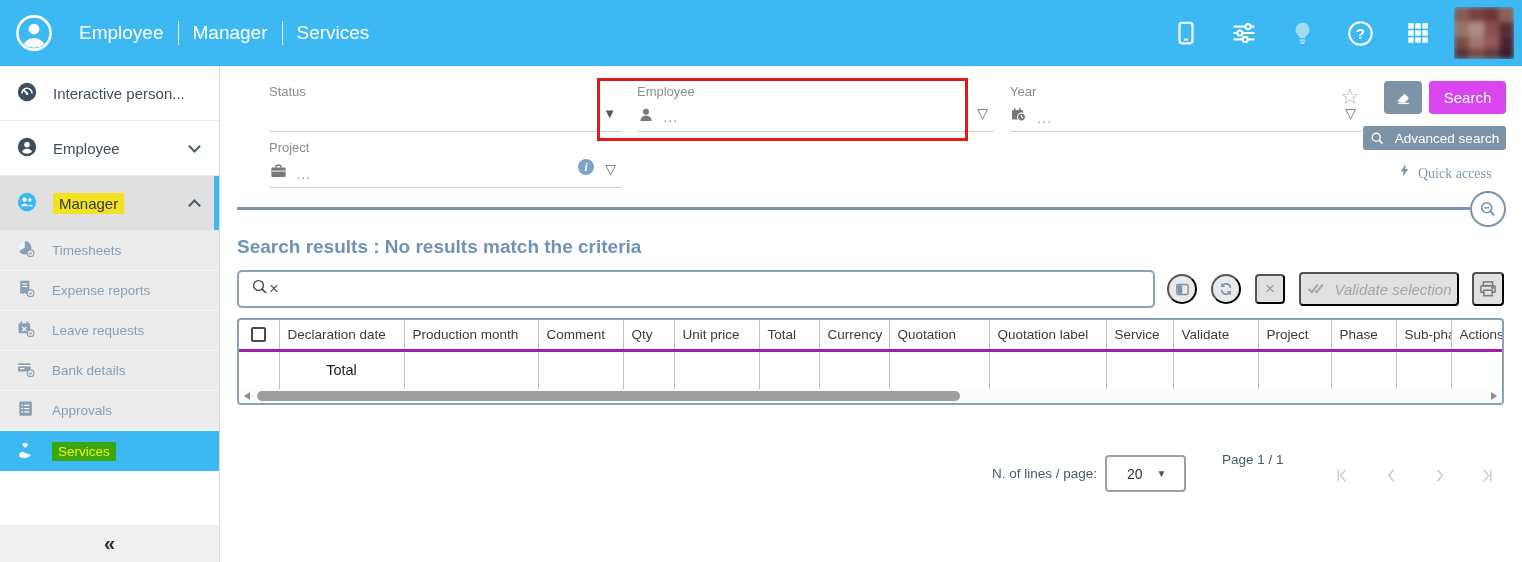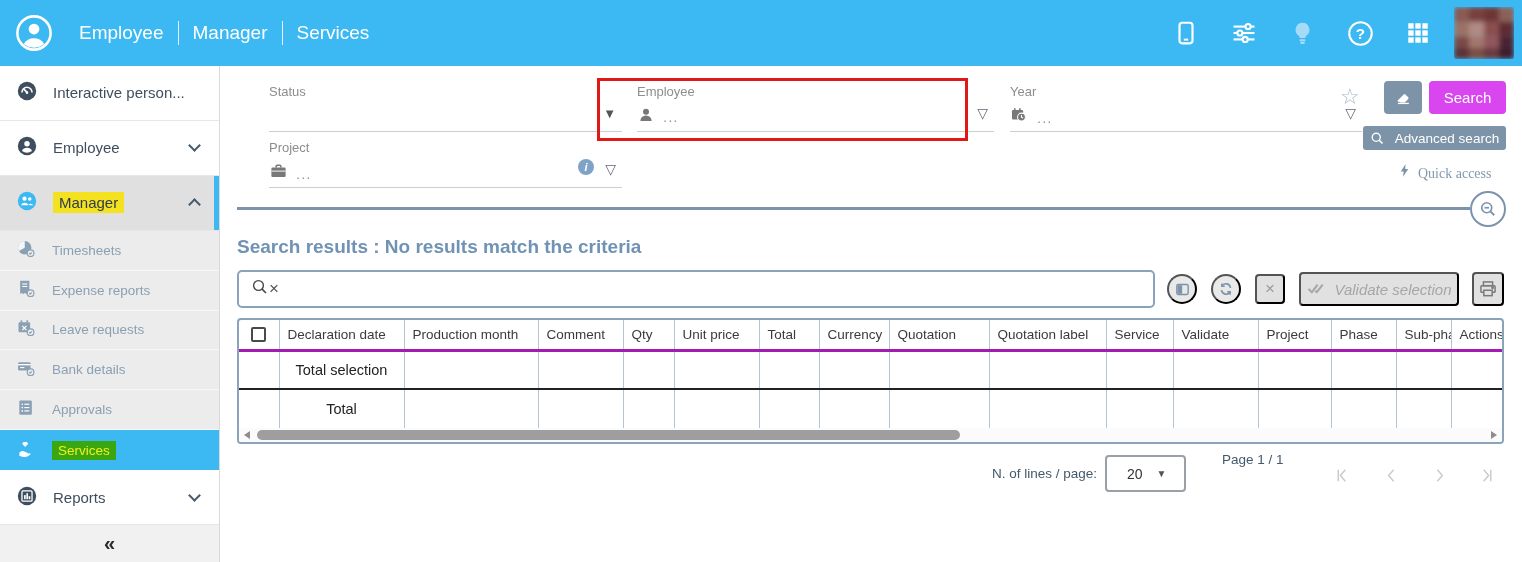--- a/index.html
+++ b/index.html
@@ -295,33 +295,20 @@
       <span class="lbl">Approvals</span>
     </div>
     <div class="side-item sub item-services">
       <span>
         <svg viewBox="0 0 24 24" width="20" height="20">
             <path d="M9 3.5h4l1.6 2.3L11 9.5 7.4 5.8z" fill="#fff"></path>
             <path d="M4 16.5c2-2 4-2.4 6-1.5l3.5 1.4c1 .4 1 1.6-.2 1.8l-4.3.6 7-1.7c1.4-.3 2 .9 1 1.7l-3.3 2.2c-2.8 1-6.2.6-9.7-1z" fill="#fff"></path>
           </svg>
       </span>
       <span class="lbl hl-green">Services</span>
-    </div>
-    <div class="side-item lvl1">
-      <span>
-        <svg viewBox="0 0 24 24" width="22" height="22">
-            <circle cx="12" cy="12" r="10" fill="#3f4e5e"></circle>
-            <rect x="6.5" y="6.5" width="11" height="11" rx="1" fill="none" stroke="#fff" stroke-width="1.4"></rect>
-            <rect x="8.8" y="11" width="1.8" height="4.5" fill="#fff"></rect>
-            <rect x="11.3" y="9" width="1.8" height="6.5" fill="#fff"></rect>
-            <rect x="13.8" y="12.2" width="1.8" height="3.3" fill="#fff"></rect>
-          </svg>
-      </span>
-      <span class="lbl">Reports</span>
-      <span class="chev chevron down"></span>
     </div>
     <div class="collapse-bar">
       <span>«</span>
     </div>
   </nav>
 
   <div class="filter" style="left:237px; top:80px; width:353px;">
     <div class="flabel">Status</div>
     <span class="caret-right">▼</span>
   </div>
@@ -489,38 +476,20 @@
           <th>Quotation label</th>
           <th>Service</th>
           <th>Validate</th>
           <th>Project</th>
           <th>Phase</th>
           <th>Sub-phase</th>
           <th>Actions</th>
         </tr>
       </thead>
       <tbody>
-        <tr class="sumrow">
-          <td></td>
-          <td>Total selection</td>
-          <td></td>
-            <td></td>
-            <td></td>
-          <td></td>
-            <td></td>
-            <td></td>
-          <td></td>
-            <td></td>
-            <td></td>
-          <td></td>
-            <td></td>
-            <td></td>
-          <td></td>
-            <td></td>
-        </tr>
         <tr>
           <td></td>
           <td>Total</td>
           <td></td>
             <td></td>
             <td></td>
           <td></td>
             <td></td>
             <td></td>
           <td></td>

